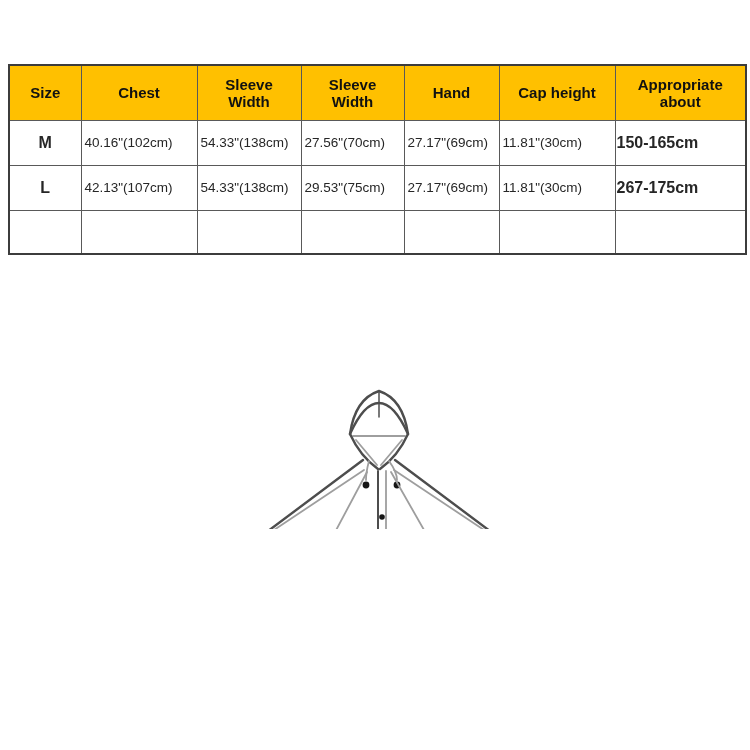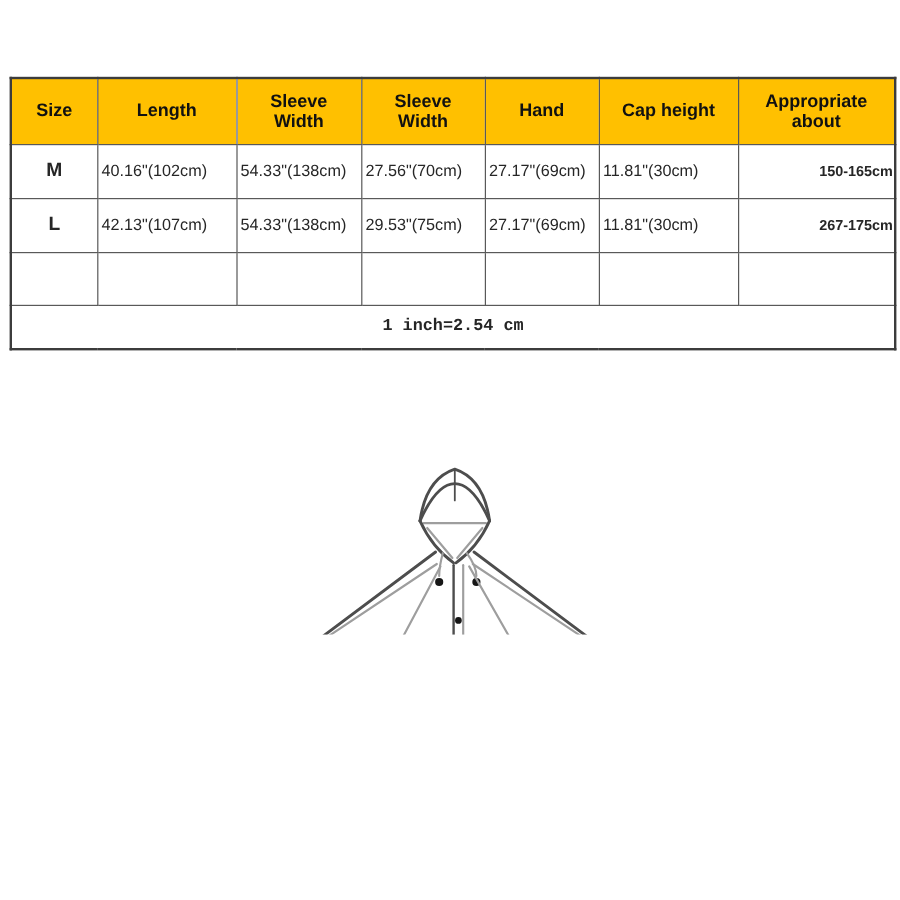--- a/index.html
+++ b/index.html
@@ -26,21 +26,21 @@
     font-weight:bold;font-size:15px;text-align:center;line-height:1.15;
   }
   tr.header-row td div{margin:0 auto;}
   tr.header-row td:nth-child(3) div,
   tr.header-row td:nth-child(4) div{max-width:62px;}
   tr.header-row td:nth-child(7) div{max-width:112px;}
   tr.data-row{height:45px;}
   tr.data-row.empty{height:44px;}
   td.c-size{font-weight:bold;font-size:16px;text-align:center;color:#111;}
   td.c-val{font-size:13.5px;text-align:left;padding-left:3px;white-space:nowrap;}
-  td.c-appr{font-weight:bold;font-size:12px;text-align:right;color:#111;}
+  td.c-appr{font-weight:bold;font-size:16px;text-align:left;color:#111;}
   tr.note-row{height:37px;}
   td.note{
     font-family:"Liberation Mono", monospace;font-weight:bold;font-size:14px;
     text-align:center;color:#000;
   }
   #coat-svg{position:absolute;left:0;top:375px;}
   .coat-line{stroke:var(--coat-outline);stroke-width:2.4;fill:none;stroke-linecap:round;stroke-linejoin:round;}
   .coat-thin{stroke:var(--coat-outline);stroke-width:1.5;fill:none;stroke-linecap:round;}
   .coat-seam{stroke:var(--coat-seam);stroke-width:1.8;fill:none;stroke-linecap:round;}
   .coat-dot{fill:#161616;stroke:none;}
@@ -59,21 +59,21 @@
         <col style="width:95px">
         <col style="width:116px">
       <col style="width:131px">
     </colgroup>
     <thead>
       <tr class="header-row">
           <td>
             <div>Size</div>
           </td>
           <td>
-            <div>Length</div>
+            <div>Chest</div>
           </td>
           <td>
             <div>Sleeve Width</div>
           </td>
           <td>
             <div>Sleeve Width</div>
           </td>
           <td>
             <div>Hand</div>
           </td>
@@ -106,23 +106,20 @@
         </tr>
         <tr class="data-row empty">
           <td class="c-size"></td>
           <td class="c-val"></td>
           <td class="c-val"></td>
           <td class="c-val"></td>
           <td class="c-val"></td>
           <td class="c-val"></td>
           <td class="c-appr"></td>
         </tr>
-        <tr class="note-row">
-          <td colspan="7" class="note">1 inch=2.54 cm</td>
-        </tr>
       </tbody>
   </table>
 
   <svg id="coat-svg" width="750" height="375" viewBox="0 375 750 375">
 
     <path class="coat-line" d="M350,434 Q355,399 379,391 Q403,399 408,434"></path>
     <path class="coat-line" d="M350,434 Q364,403 379,403 Q394,403 408,434"></path>
     <path class="coat-thin" d="M379,392 L379,417"></path>
     <path class="coat-seam" d="M353,436 L405,436"></path>
     <path class="coat-line" d="M350,434 Q360,456 378,469"></path>

